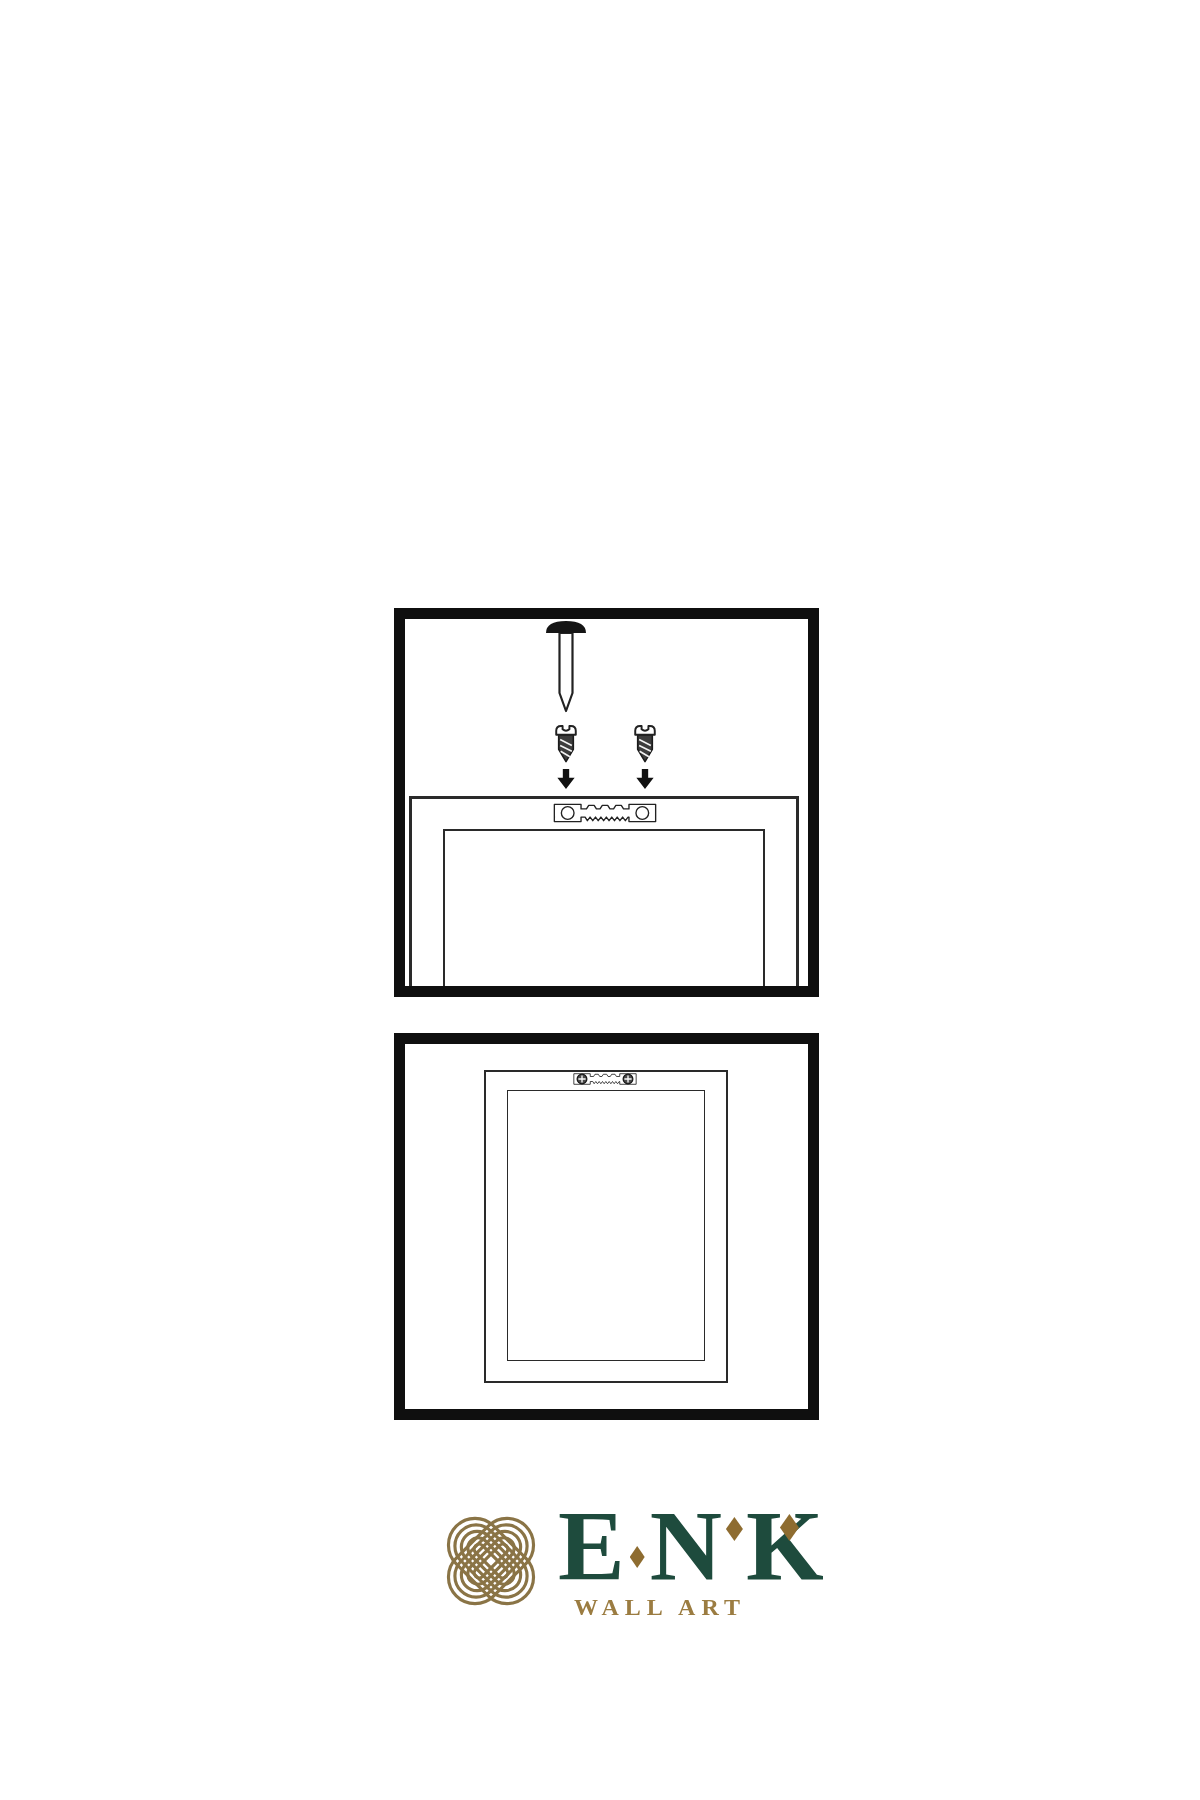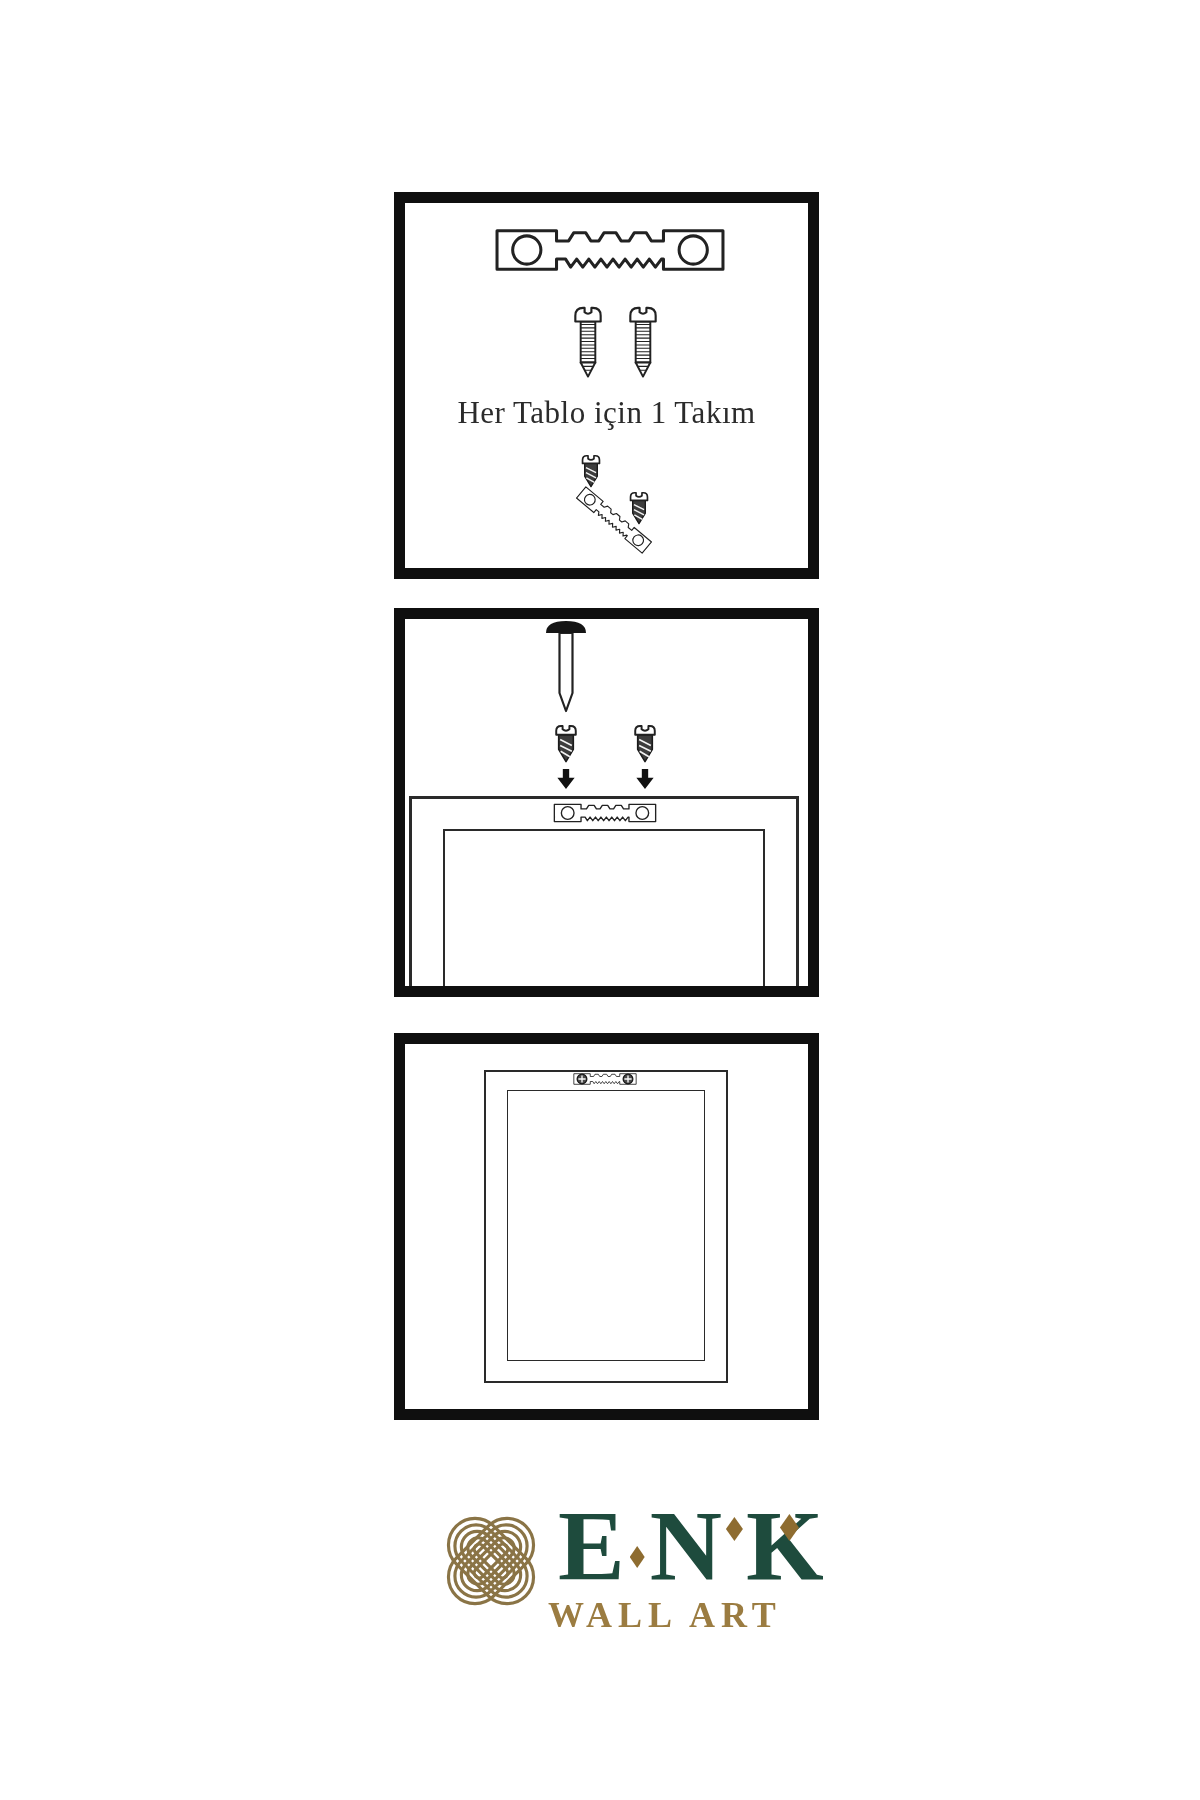--- a/index.html
+++ b/index.html
@@ -16,21 +16,21 @@
   .frame-line{position:absolute;background:#ffffff;box-sizing:border-box;}
   .logo{position:absolute;left:420px;top:1490px;width:380px;height:150px;}
   .enk-row{position:absolute;left:138px;top:6px;display:flex;align-items:flex-start;}
   .enk-letter{font-size:100px;line-height:1;font-weight:700;color:#1e4b3d;letter-spacing:0;}
   .diamond{background:#8e6c30;clip-path:polygon(50% 0,100% 50%,50% 100%,0 50%);}
   .d1{width:15px;height:22px;margin:50px 5px 0 5px;}
   .d2{width:17px;height:24px;margin:21px 3px 0 4px;}
   .k-wrap{position:relative;}
   .d3{position:absolute;left:34px;top:18px;width:19px;height:27px;}
   .subtitle{position:absolute;left:128px;top:104px;width:224px;text-align:center;
-            font-size:36px;font-weight:600;letter-spacing:6px;color:#9b7c41;white-space:nowrap;}
+            font-size:24px;font-weight:600;letter-spacing:6px;color:#9b7c41;white-space:nowrap;}
 </style>
 </head>
 <body>
 
 <div id="canvas">
 
   <svg width="0" height="0" style="position:absolute" aria-hidden="true">
     <defs>
       <symbol id="sym-hanger" viewBox="0 0 230 52">
         <path d="M3 7 H62 V17 H74 L79 9 H91 L96 17 H104 L109 9 H121 L126 17 H134 L139 9 H151 L156 17 H168 V7 H227 V45 H168 V35 H166 L160 43 L154 35 L148 43 L142 35 L136 43 L130 35 L124 43 L118 35 L112 43 L106 35 L100 43 L94 35 L88 43 L82 35 L76 43 L71 35 H62 V45 H3 Z" fill="#ffffff" stroke="#222222" stroke-width="3" stroke-linejoin="round"></path>
@@ -73,44 +73,20 @@
         <path d="M2 15 Q2 3 22 3 Q42 3 42 15 Z" fill="#151515"></path>
       </symbol>
 
       <symbol id="sym-phillips" viewBox="0 0 16 16">
         <circle cx="8" cy="8" r="6.5" fill="#4a4a4a" stroke="#161616" stroke-width="1.6"></circle>
         <path d="M8 3.2 V12.8 M3.2 8 H12.8" stroke="#fafafa" stroke-width="1.8"></path>
       </symbol>
     </defs>
   </svg>
 
-  <section class="panel" id="panel1">
-    <svg class="abs" style="left:89px;top:20px;width:232px;height:54px" viewBox="0 0 230 52">
-        <use href="#sym-hanger"></use>
-      </svg>
-
-    <svg class="abs" style="left:167px;top:101px;width:32px;height:76px" viewBox="0 0 32 78">
-        <use href="#sym-screw-outline"></use>
-      </svg>
-    <svg class="abs" style="left:222px;top:101px;width:32px;height:76px" viewBox="0 0 32 78">
-        <use href="#sym-screw-outline"></use>
-      </svg>
-
-    <div class="caption" style="top:193px">Her Tablo için 1 Takım</div>
-
-    <svg class="abs" style="left:175px;top:249px;width:22px;height:38px" viewBox="0 0 26 44">
-        <use href="#sym-screw-dark"></use>
-      </svg>
-    <svg class="abs" style="left:165px;top:307px;width:88px;height:20px;transform:rotate(40deg)" viewBox="0 0 230 52">
-        <use href="#sym-hanger"></use>
-      </svg>
-    <svg class="abs" style="left:223px;top:286px;width:22px;height:38px" viewBox="0 0 26 44">
-        <use href="#sym-screw-dark"></use>
-      </svg>
-  </section>
 
   <section class="panel" id="panel2">
     <svg class="abs" style="left:139px;top:-1px;width:44px;height:100px" viewBox="0 0 44 100">
         <use href="#sym-nail"></use>
       </svg>
 
     <svg class="abs" style="left:148px;top:103px;width:26px;height:43px" viewBox="0 0 26 44">
         <use href="#sym-screw-dark"></use>
       </svg>
     <svg class="abs" style="left:227px;top:103px;width:26px;height:43px" viewBox="0 0 26 44">

